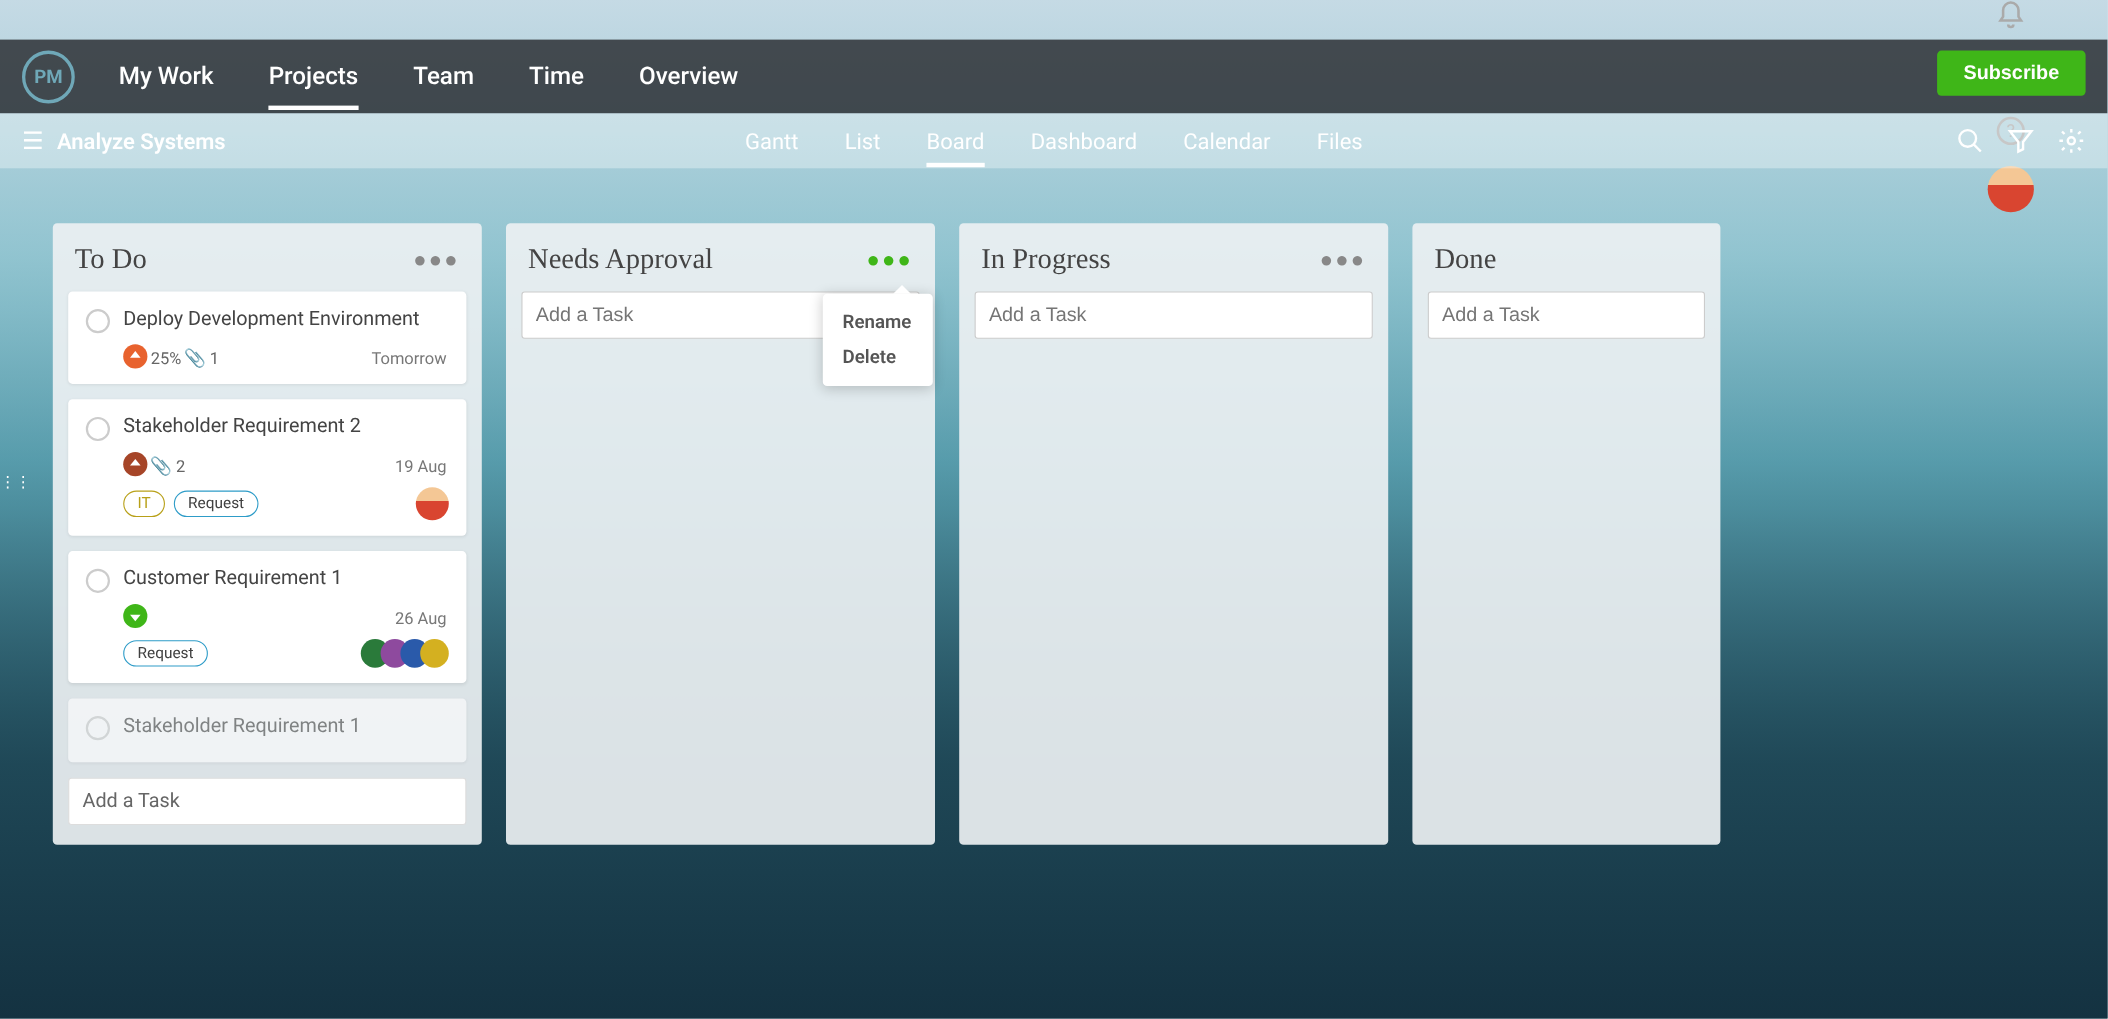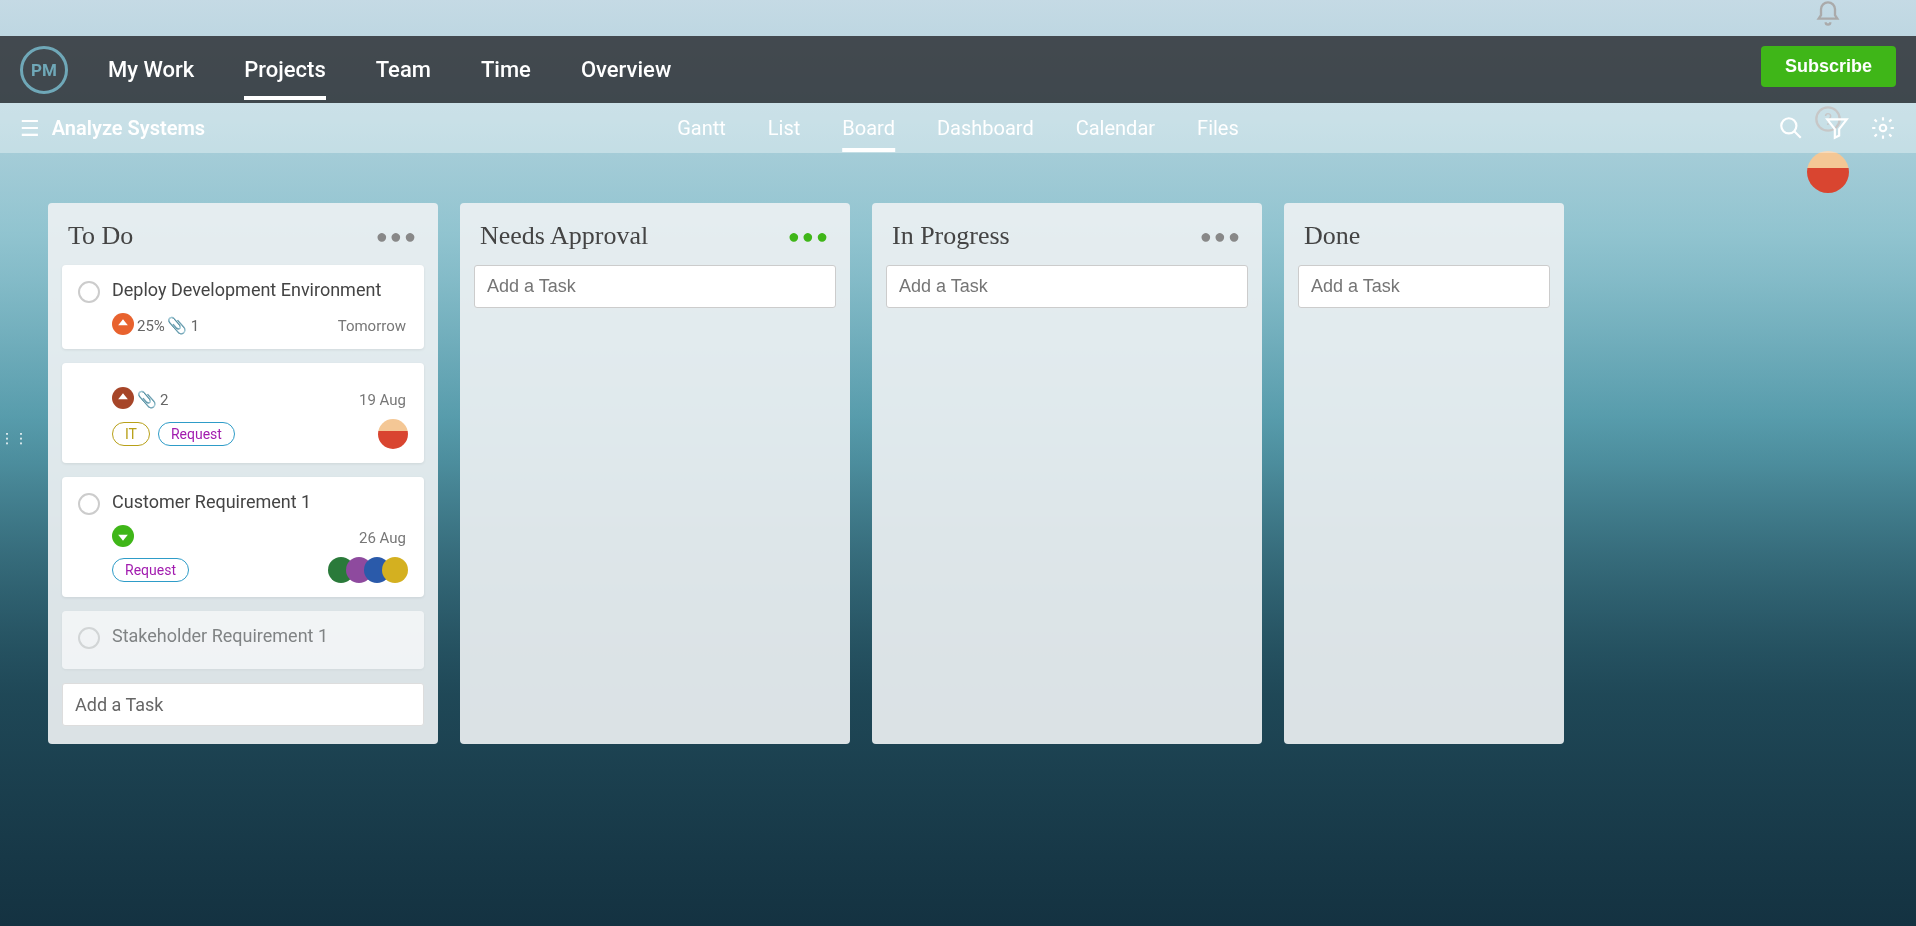--- a/index.html
+++ b/index.html
@@ -280,21 +280,21 @@
 }
 .tag {
   border-radius: 12px;
   padding: 3px 12px;
   font-size: 14px;
   border: 1.5px solid;
 }
 .tag-database { color: #8e2e8e; border-color: #8e2e8e; }
 .tag-ticket { color: #1a9668; border-color: #1a9668; }
 .tag-it { color: #b8a018; border-color: #b8a018; }
-.tag-request { color: #a21caf; border-color: #2e9cc8; }
+.tag-request { color: #404040; border-color: #2e9cc8; }
 .card-avatar {
   margin-left: auto;
   width: 30px; height: 30px;
   border-radius: 50%;
   background: linear-gradient(#f4c795 40%, #d94530 40%);
 }
 .avatar-stack {
   margin-left: auto;
   display: flex;
 }
@@ -413,20 +413,24 @@
             </svg>
           </div>
         <span class="pct">25%</span>
         <span class="clip-icon">📎</span>
         <span class="clip-count">1</span>
         <span class="card-date">Tomorrow</span>
       </div>
     </div>
 
     <div class="card">
+      <div class="card-row1">
+        <div class="card-check"></div>
+        <div class="card-title">Stakeholder Requirement 2</div>
+      </div>
       <div class="card-row2">
         <div class="priority-icon priority-med">
             <svg viewBox="0 0 10 10">
               <path d="M5 1l4 5H1z"></path>
             </svg>
           </div>
         <span class="clip-icon">📎</span>
         <span class="clip-count">2</span>
         <span class="card-date">19 Aug</span>
       </div>
@@ -468,20 +472,24 @@
       </div>
     </div>
 
     <div class="todo-add-task">Add a Task</div>
   </div>
 
   <div class="column">
     <div class="column-header">
       <div class="column-title">Needs Approval</div>
       <div class="column-menu active">●●●</div>
+      <div class="dropdown">
+        <div class="dropdown-item">Rename</div>
+        <div class="dropdown-item">Delete</div>
+      </div>
     </div>
     <input class="add-task-input" placeholder="Add a Task" style="">
   </div>
 
   <div class="column">
     <div class="column-header">
       <div class="column-title">In Progress</div>
       <div class="column-menu">●●●</div>
     </div>
     <input class="add-task-input" placeholder="Add a Task" style="">

